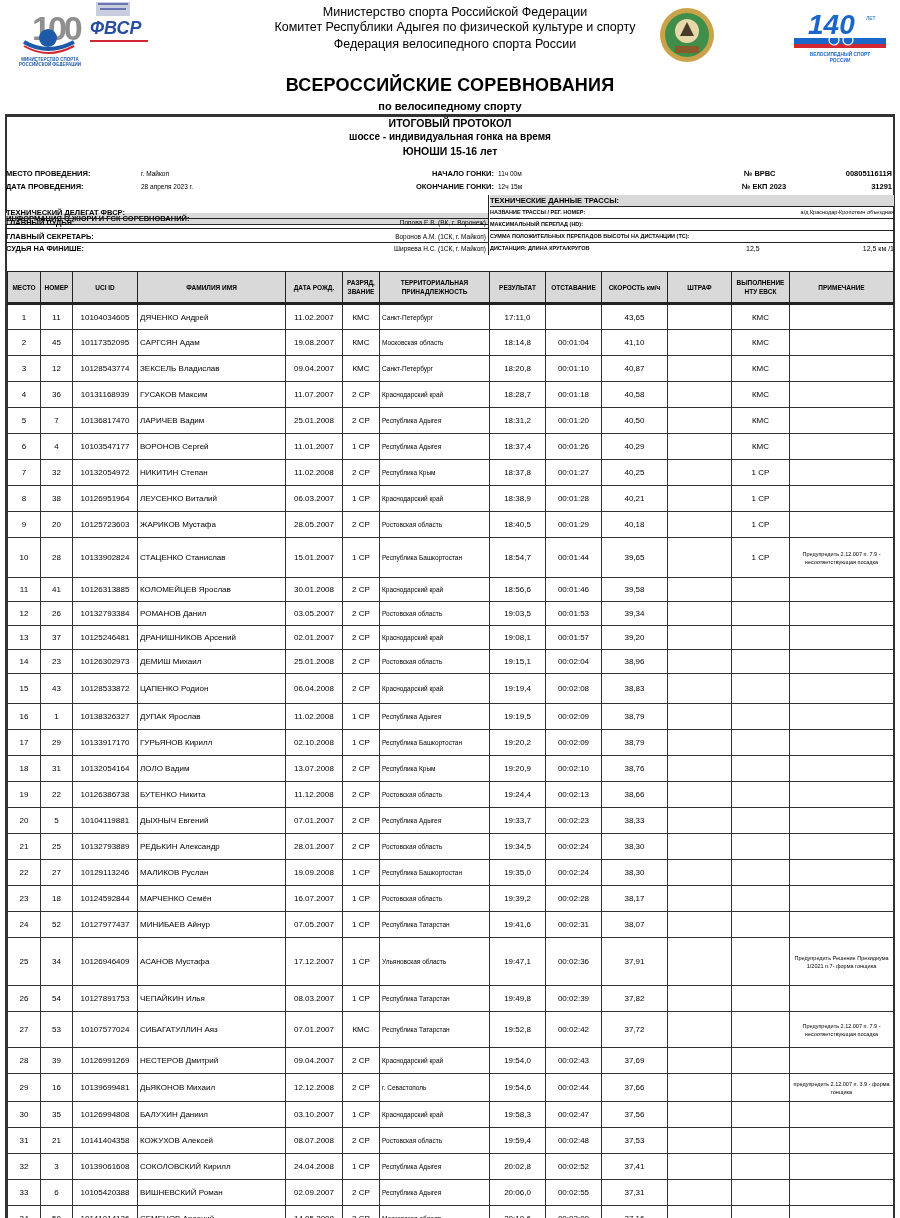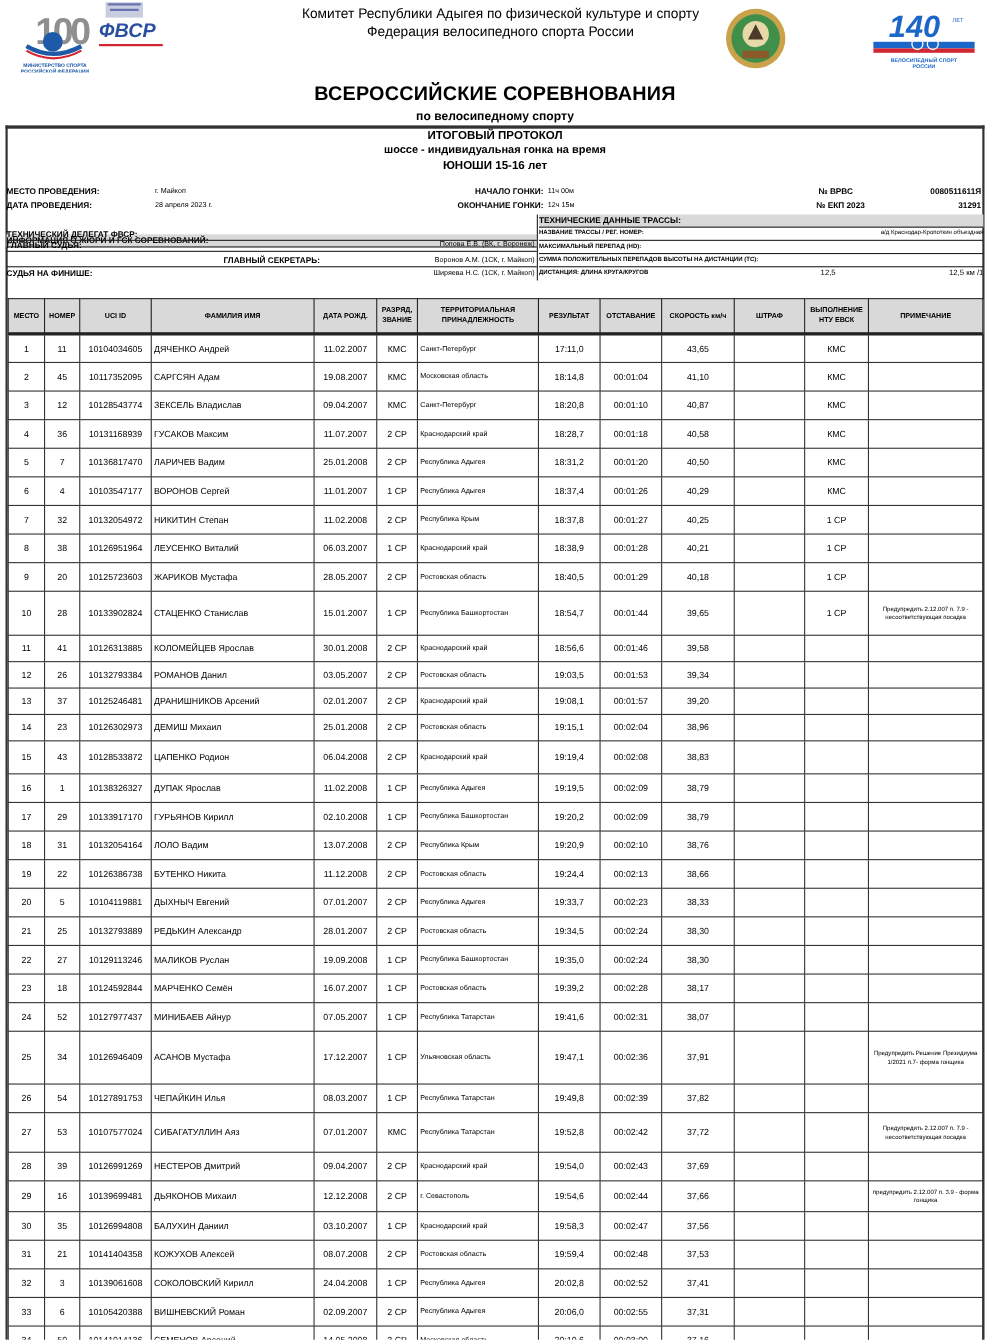--- a/index.html
+++ b/index.html
@@ -47,20 +47,21 @@
 
   <div class="logo" style="left:88px;top:0;width:62px;height:48px;">
     <svg width="62" height="48" viewBox="0 0 62 48">
       <rect x="8" y="2" width="34" height="14" fill="#c9cde0"></rect>
       <path d="M10 4 L40 4 M12 9 L38 9" stroke="#6a74b0" stroke-width="2"></path>
       <text x="2" y="34" font-family="Liberation Sans, sans-serif" font-size="18" font-weight="bold" font-style="italic" fill="#2a4fa0">ФВСР</text>
       <rect x="2" y="40" width="58" height="2" fill="#d22630"></rect>
     </svg>
   </div>
   <div class="org-lines">
+    <div>Министерство спорта Российской Федерации</div>
     <div>Комитет Республики Адыгея по физической культуре и спорту</div>
     <div>Федерация велосипедного спорта России</div>
   </div>
 
   <div class="logo" style="left:658px;top:6px;width:58px;height:58px;">
     <svg width="58" height="58" viewBox="0 0 58 58">
       <circle cx="29" cy="29" r="27" fill="#c9a24a"></circle>
       <circle cx="29" cy="29" r="22" fill="#3f8f4a"></circle>
       <circle cx="29" cy="25" r="12" fill="#e6d8a8"></circle>
       <path d="M22 30 L29 16 L36 30 Z" fill="#4a3a2a"></path>
@@ -111,21 +112,21 @@
   </div>
 
   <div class="row gray bl b" style="top:27px;left:0;width:482px;margin-top:18px;">ИНФОРМАЦИЯ О ЖЮРИ И ГСК СОРЕВНОВАНИЙ:</div>
   <div class="row bl" style="top:39px;left:0;width:482px;">
     <span class="b">ТЕХНИЧЕСКИЙ ДЕЛЕГАТ ФВСР:</span>
   </div>
   <div class="row bl" style="top:49px;left:0;width:482px;">
     <span class="b">ГЛАВНЫЙ СУДЬЯ:</span>
     <span style="position:absolute;right:2px;font-size:6.5px;">Попова Е.В. (ВК, г. Воронеж)</span>
   </div>
-  <div class="row bl" style="top:63px;left:0;width:482px;text-align:center;">
+  <div class="row bl" style="top:63px;left:0;width:482px;">
     <span class="b">ГЛАВНЫЙ СЕКРЕТАРЬ:</span>
     <span style="position:absolute;right:2px;font-size:6.5px;">Воронов А.М. (1СК, г. Майкоп)</span>
   </div>
   <div class="row" style="top:75px;left:0;width:482px;">
     <span class="b">СУДЬЯ НА ФИНИШЕ:</span>
     <span style="position:absolute;right:2px;font-size:6.5px;">Ширяева Н.С. (1СК, г. Майкоп)</span>
   </div>
 
   <div style="position:absolute;left:482px;top:27px;width:1px;height:60px;background:#222;"></div>
   <div class="row gray bl b" style="top:27px;left:484px;width:404px;">ТЕХНИЧЕСКИЕ ДАННЫЕ ТРАССЫ:</div>

